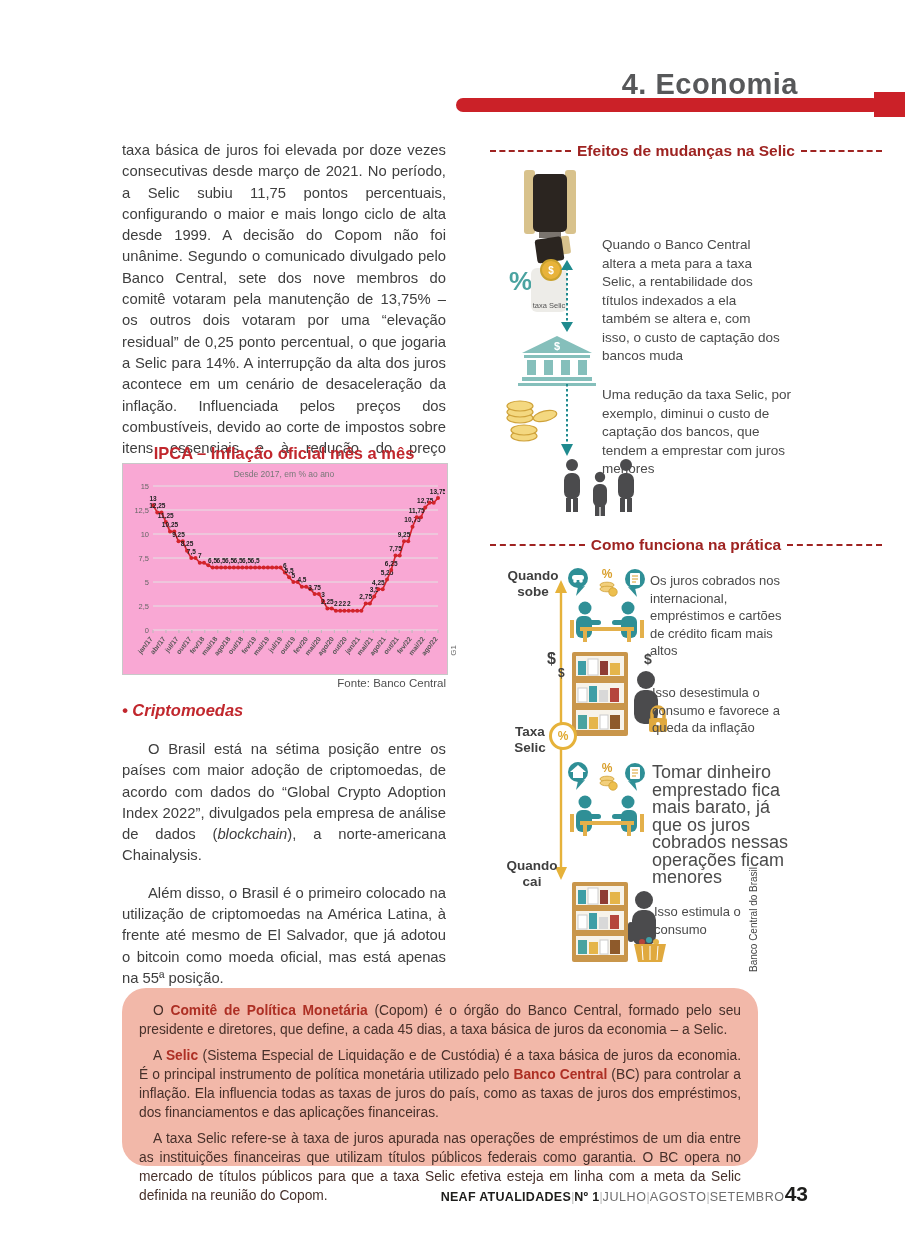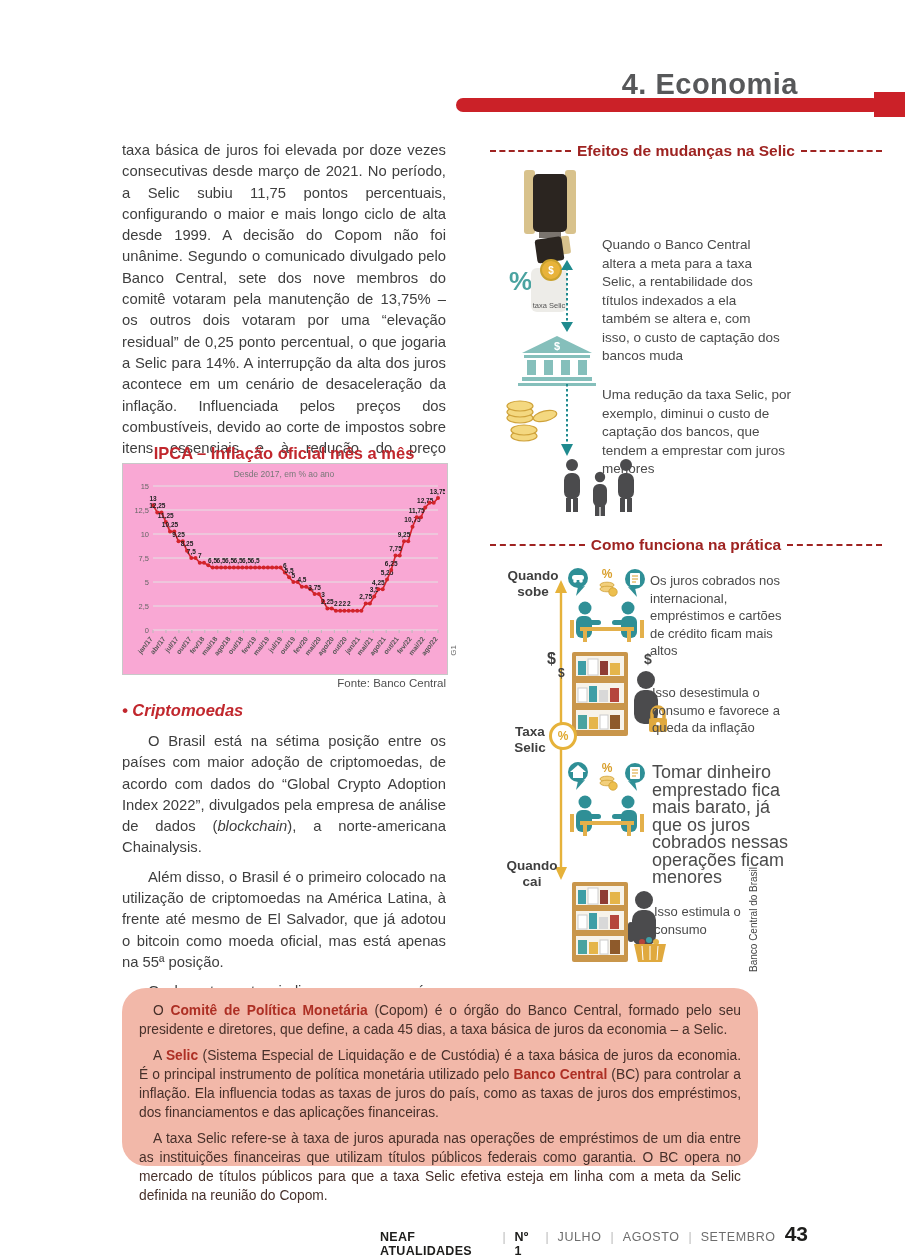--- a/index.html
+++ b/index.html
@@ -15,21 +15,21 @@
 
   
   .body-text{font-size:14.8px;line-height:21.3px;text-align:justify;color:#3e3e3e;}
   .p1{left:122px;top:140px;width:324px;}
   .chart-title{left:122px;top:444px;width:324px;text-align:center;font-size:16.5px;font-weight:bold;color:#c1272d;}
   .chart-box{left:122px;top:463px;width:324px;height:210px;border:1px solid #c8c8c8;background:#f9a8d4;}
   .chart-credit{left:449px;top:645px;font-size:8px;color:#666;writing-mode:vertical-rl;transform:rotate(180deg);}
   .chart-source{left:122px;top:677px;width:324px;text-align:right;font-size:11.5px;color:#4f4f4f;}
   .cripto-heading{left:122px;top:701px;width:324px;font-size:16.5px;font-weight:bold;font-style:italic;color:#c1272d;}
   .cripto-body{left:122px;top:723px;width:324px;}
-  .cripto-body p{margin:8px 0 8px 0;text-indent:26px;}
+  .cripto-body p{margin:16px 0 8px 0;text-indent:26px;}
   .italic{font-style:italic;}
 
   
   .section-header{left:490px;top:142px;width:392px;display:flex;align-items:center;gap:6px;}
   .section-header.h2{top:536px;text-align:right;}
   .dash-line{flex:1;border-top:2.5px dashed #9e2321;height:0;}
   .section-header span{font-size:15.5px;font-weight:bold;color:#9e2321;white-space:nowrap;}
 
   .info-text{font-size:13.5px;line-height:18.5px;color:#4a4a4a;}
   .pct-big{left:509px;top:266px;font-size:26px;font-weight:bold;color:#4aa3a0;}
@@ -46,21 +46,21 @@
   .dollar{color:#3f3f3f;font-weight:bold;}
   .bc-credit{left:748px;top:842px;height:130px;font-size:10px;color:#444;writing-mode:vertical-rl;transform:rotate(180deg);}
 
   
   .info-box{left:122px;top:988px;width:636px;height:178px;background:#f2b8a9;border-radius:24px;
       padding:13px 17px;box-sizing:border-box;}
   .info-box p{margin:0 0 7px 0;font-size:13.8px;line-height:19px;color:#47302a;text-align:justify;text-indent:14px;}
   .info-box b{color:#ad2f24;}
 
   
-  .footer{left:380px;top:1182px;width:428px;display:flex;justify-content:flex-end;align-items:baseline;gap:9px;margin-top:40px;}
+  .footer{left:380px;top:1182px;width:428px;display:flex;justify-content:flex-end;align-items:baseline;gap:0;}
   .footer .brand,.footer .issue{font-size:12.5px;font-weight:bold;color:#1d1d1b;letter-spacing:.3px;}
   .footer .sep{font-size:12px;color:#b9b9b9;}
   .footer .month{font-size:12.5px;color:#6d6d6d;letter-spacing:.6px;}
   .footer .pagenum{font-size:21px;font-weight:bold;color:#1d1d1b;}
 </style>
 </head>
 <body>
 
 <div class="page">
 

